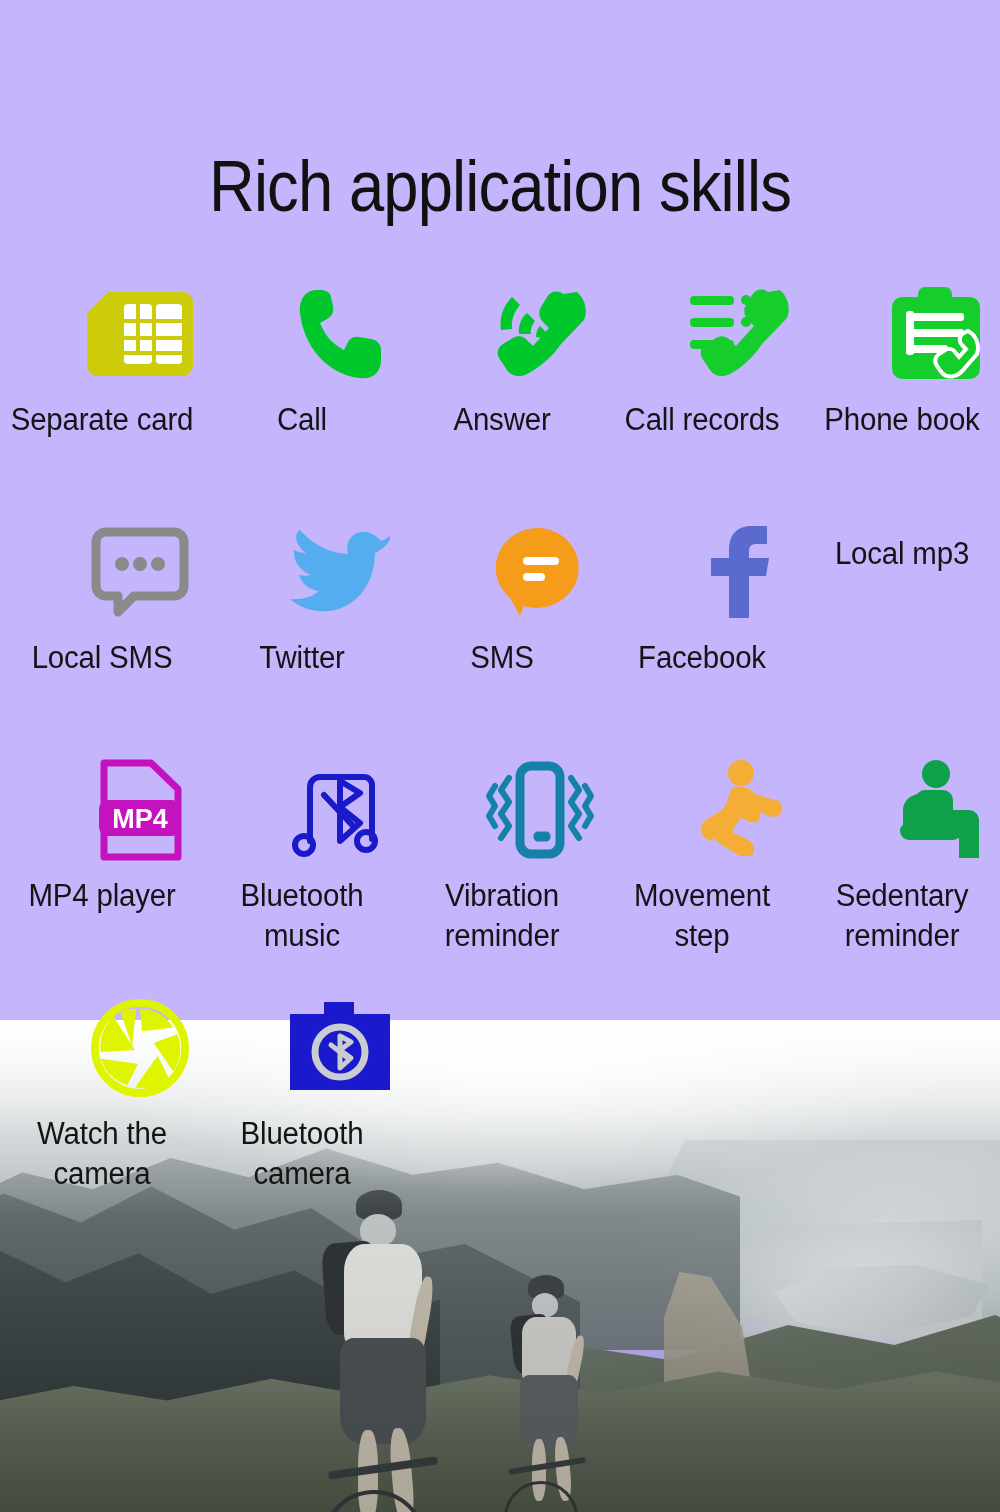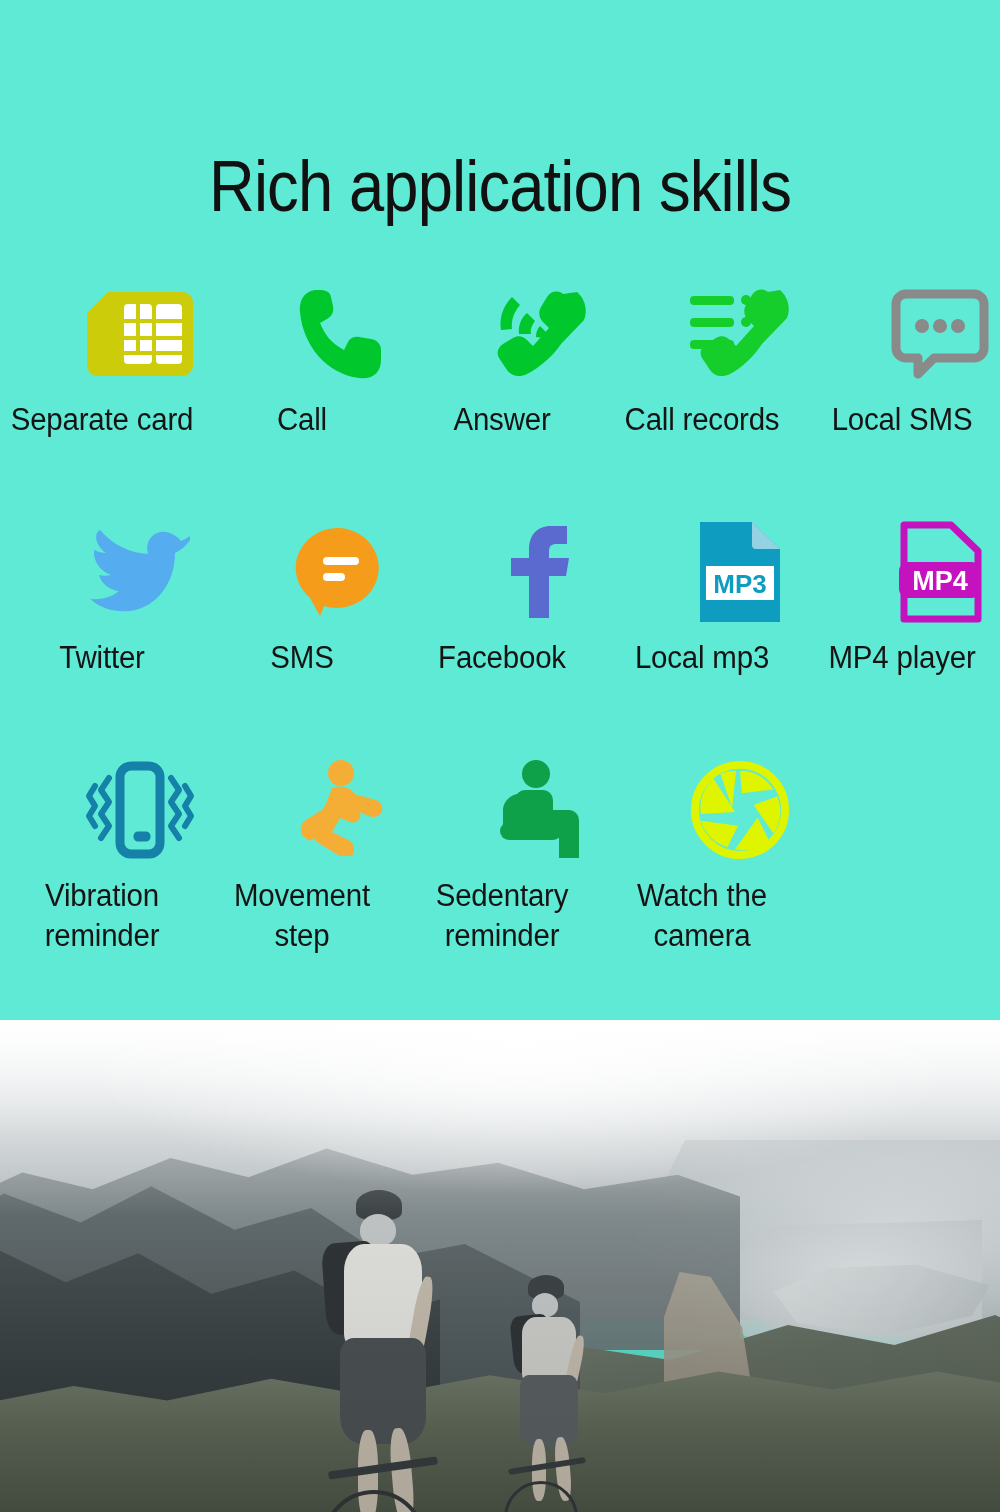--- a/index.html
+++ b/index.html
@@ -5,21 +5,21 @@
   * { margin:0; padding:0; box-sizing:border-box; }
   html,body { width:1000px; height:1512px; }
   body {
     font-family:"Liberation Sans","DejaVu Sans",sans-serif;
     background:#ffffff;
     position:relative;
     overflow:hidden;
   }
 
   
-  #page { position:relative; width:1000px; height:1512px; background:#5eead4; overflow:hidden; }
+  #page { position:relative; width:1000px; height:1512px; background:#c4b5fd; overflow:hidden; }
 
   
   #photo-layer {
     position:absolute; left:0; top:1020px; width:1000px; height:492px;
     overflow:hidden; z-index:0;
   }
   #photo { position:absolute; inset:0; }
 
   
   .ph-sky {
@@ -252,20 +252,39 @@
             <circle cx="58" cy="12" r="5"></circle>
               <circle cx="58" cy="34" r="5"></circle>
               <circle cx="58" cy="56" r="5"></circle>
             <path d="M92 2 C100 9 103 20 99 30 L74 56 C66 68 54 80 42 86 C34 90 26 88 22 82 L14 70 C11 65 13 59 18 56 L28 50 C33 47 38 48 42 52 L48 58 L66 38 L60 32 C56 28 55 22 58 17 L64 7 C68 1 75 0 80 4 Z"></path>
           </g>
         </svg>
       </div>
       <div class="label">Call records</div>
     </div>
 
+    <div class="cell">
+      <div class="icon-box">
+        <svg width="96" height="94" viewBox="0 0 96 94" aria-hidden="true">
+          <g fill="#16CE2B">
+            <rect x="26" y="0" width="34" height="16" rx="7"></rect>
+            <path d="M10 10 H78 a10 10 0 0 1 10 10 V82 a10 10 0 0 1 -10 10 H10 A10 10 0 0 1 0 82 V20 A10 10 0 0 1 10 10 Z"></path>
+            <path d="M76 44 C84 48 88 58 85 67 L72 82 C66 90 56 92 50 86 L45 79 C42 75 43 70 47 67 L53 63 C57 61 61 62 63 65 L67 70 L74 62 L70 58 C67 55 67 50 70 47 Z"></path>
+          </g>
+          <g fill="#ffffff">
+            <rect x="16" y="26" width="56" height="8" rx="3"></rect>
+            <rect x="16" y="42" width="56" height="8" rx="3"></rect>
+            <rect x="16" y="58" width="40" height="8" rx="3"></rect>
+            <rect x="14" y="24" width="8" height="44" rx="3"></rect>
+          </g>
+          <path d="M76 44 C84 48 88 58 85 67 L72 82 C66 90 56 92 50 86 L45 79 C42 75 43 70 47 67 L53 63 C57 61 61 62 63 65 L67 70 L74 62 L70 58 C67 55 67 50 70 47 Z" fill="#16CE2B" stroke="#ffffff" stroke-width="4"></path>
+        </svg>
+      </div>
+      <div class="label">Phone book</div>
+    </div>
 
 
     <div class="cell">
       <div class="icon-box">
         <svg width="92" height="88" viewBox="0 0 92 88" aria-hidden="true">
           <path d="M12 4 H80 a10 10 0 0 1 10 10 V58 a10 10 0 0 1 -10 10 H40 L24 84 V68 H12 A10 10 0 0 1 2 58 V14 A10 10 0 0 1 12 4 Z" fill="none" stroke="#8A8A8A" stroke-width="9" stroke-linejoin="round"></path>
           <g fill="#8A8A8A">
             <circle cx="28" cy="36" r="7"></circle>
               <circle cx="46" cy="36" r="7"></circle>
               <circle cx="64" cy="36" r="7"></circle>
@@ -300,42 +319,48 @@
     <div class="cell">
       <div class="icon-box">
         <svg width="62" height="92" viewBox="0 0 62 92" aria-hidden="true">
           <path d="M58 0 H42 C28 0 20 9 20 24 V32 H2 V50 H20 V92 H40 V50 H57 L60 32 H40 V26 C40 20 42 18 48 18 H58 Z" fill="#5B6ACF"></path>
         </svg>
       </div>
       <div class="label">Facebook</div>
     </div>
 
     <div class="cell">
-      <div class="icon-box">
-        <svg width="80" height="100" viewBox="0 0 80 100" aria-hidden="true">
-          <path d="M0 0 H52 L80 27 V100 H0 Z" fill="#0E9CC0"></path>
-          <path d="M52 0 L80 27 H56 a4 4 0 0 1 -4 -4 Z" fill="#ffffff" opacity=".55"></path>
-          <rect x="6" y="44" width="68" height="34" fill="#ffffff"></rect>
-          <text x="40" y="71" text-anchor="middle" font-family="Liberation Sans, sans-serif" font-size="26" font-weight="700" fill="#0E9CC0">MP3</text>
-        </svg>
-      </div>
       <div class="label">Local mp3</div>
     </div>
 
     <div class="cell">
       <div class="icon-box">
         <svg width="82" height="100" viewBox="0 0 82 100" aria-hidden="true">
           <path d="M5 3 H52 L79 29 V97 H5 Z" fill="none" stroke="#C312BE" stroke-width="7" stroke-linejoin="round"></path>
           <rect x="0" y="40" width="82" height="36" rx="9" fill="#C312BE"></rect>
           <text x="41" y="68" text-anchor="middle" font-family="Liberation Sans, sans-serif" font-size="27" font-weight="700" fill="#ffffff">MP4</text>
         </svg>
       </div>
       <div class="label">MP4 player</div>
     </div>
 
+    <div class="cell">
+      <div class="icon-box">
+        <svg width="92" height="98" viewBox="0 0 92 98" aria-hidden="true">
+          <g fill="none" stroke="#1A1AC8" stroke-width="6" stroke-linecap="round" stroke-linejoin="round">
+            <path d="M16 80 V26 a10 10 0 0 1 10 -10 H70 a8 8 0 0 1 8 8 V78"></path>
+            <circle cx="10" cy="84" r="9"></circle>
+            <circle cx="72" cy="80" r="9"></circle>
+            <path d="M46 20 V80 L66 62 L46 46 L66 32 L46 20"></path>
+            <path d="M30 34 L60 66"></path>
+          </g>
+        </svg>
+      </div>
+      <div class="label">Bluetooth music</div>
+    </div>
 
 
     <div class="cell">
       <div class="icon-box">
         <svg width="106" height="96" viewBox="0 0 106 96" aria-hidden="true">
           <g stroke="#1580A8" fill="none">
             <rect x="33" y="4" width="40" height="88" rx="11" stroke-width="9"></rect>
             <rect x="49" y="72" width="12" height="5" rx="2" stroke-width="5"></rect>
             <g stroke-width="6" stroke-linecap="round" stroke-linejoin="round">
               <path d="M22 16 L14 28 L22 40 L14 52 L22 64 L14 76"></path>
@@ -389,15 +414,26 @@
             <path d="M80 82 a40 40 0 0 1 -35 8 L68 58 Z"></path>
             <path d="M37 88 a40 40 0 0 1 -27 -27 L48 66 Z"></path>
             <path d="M10 54 a40 40 0 0 1 13 -36 L45 52 Z"></path>
             <path d="M30 13 a40 40 0 0 1 16 -3 L42 48 Z"></path>
           </g>
         </svg>
       </div>
       <div class="label">Watch the camera</div>
     </div>
 
+    <div class="cell">
+      <div class="icon-box">
+        <svg width="104" height="92" viewBox="0 0 104 92" aria-hidden="true">
+          <path d="M36 0 H66 V12 H102 V88 H2 V12 H36 Z" fill="#1A1ACC"></path>
+          <circle cx="52" cy="50" r="25" fill="none" stroke="#C9CCD1" stroke-width="7"></circle>
+          <path d="M52 34 V66 L63 56 L52 48 L63 40 L52 34" fill="none" stroke="#C9CCD1" stroke-width="5" stroke-linejoin="round" stroke-linecap="round"></path>
+          <path d="M43 43 L61 57" fill="none" stroke="#C9CCD1" stroke-width="5" stroke-linecap="round"></path>
+        </svg>
+      </div>
+      <div class="label">Bluetooth camera</div>
+    </div>
 
   </div>
 </div>
 
 </body></html>

